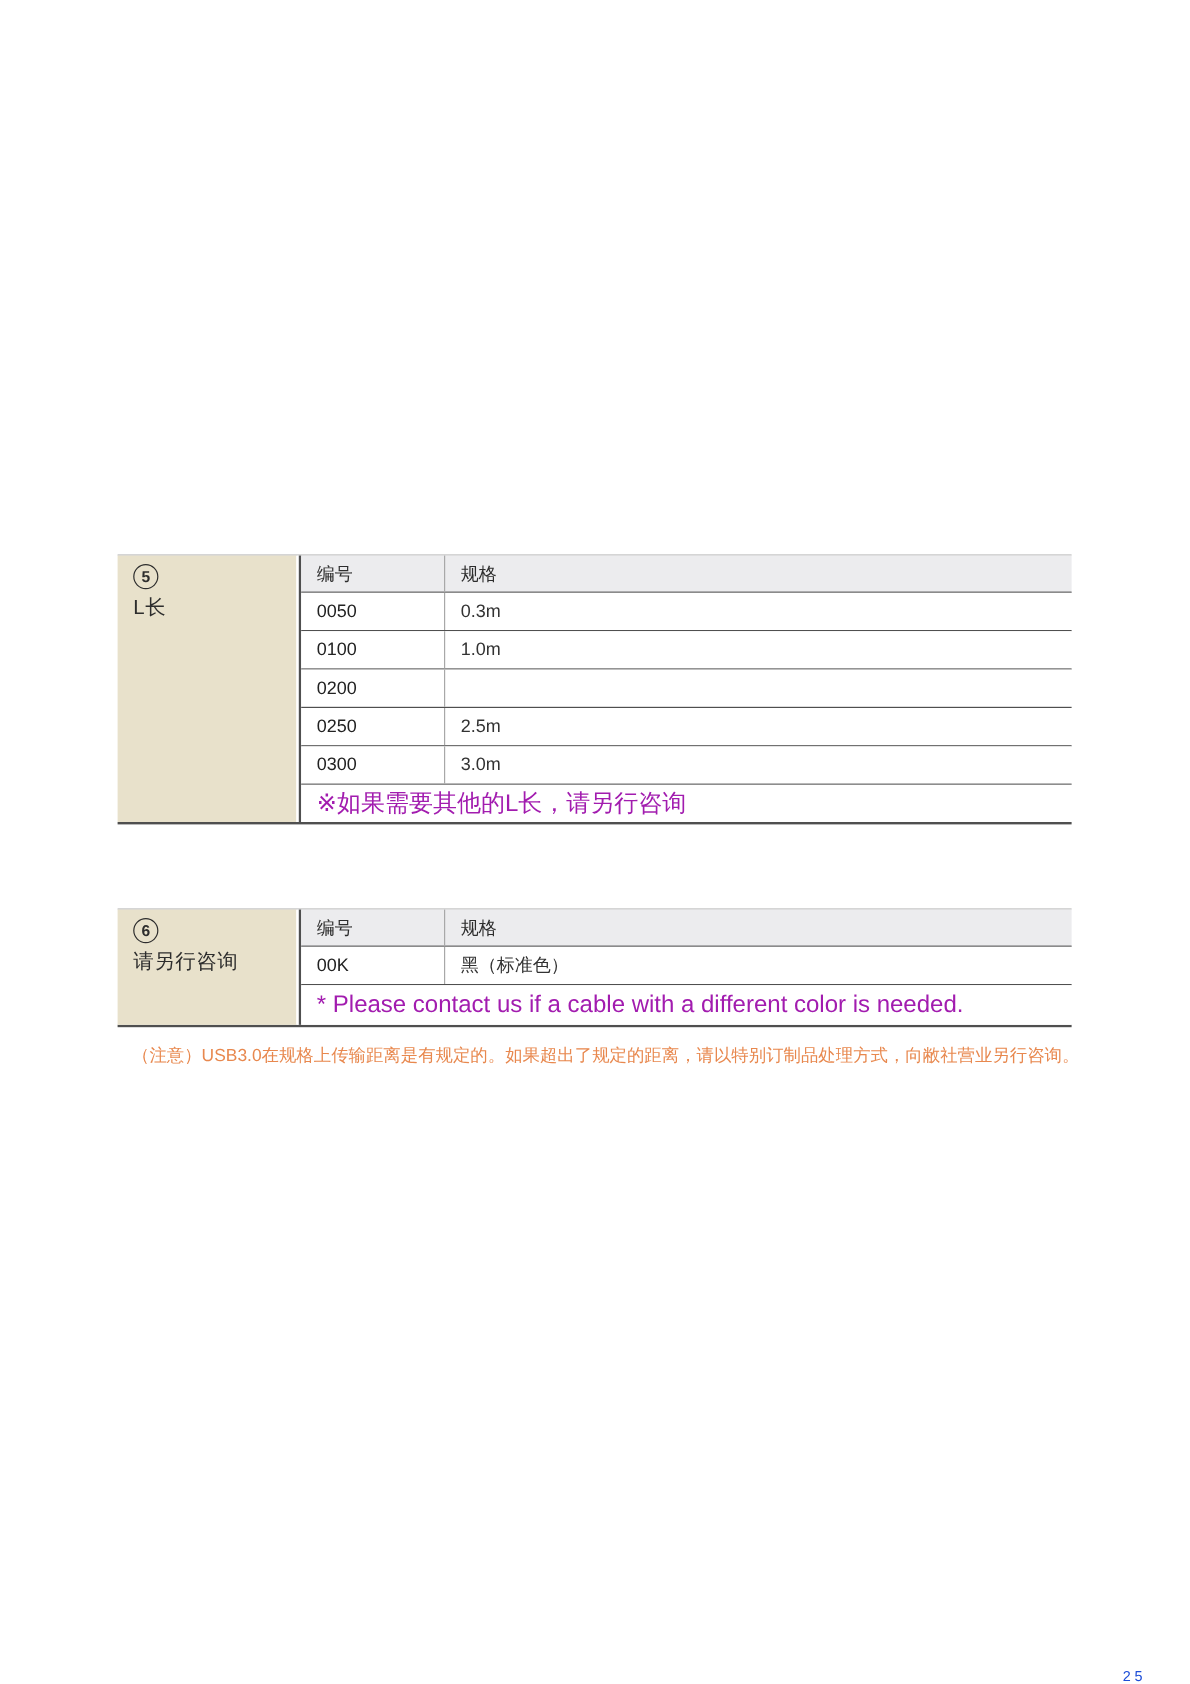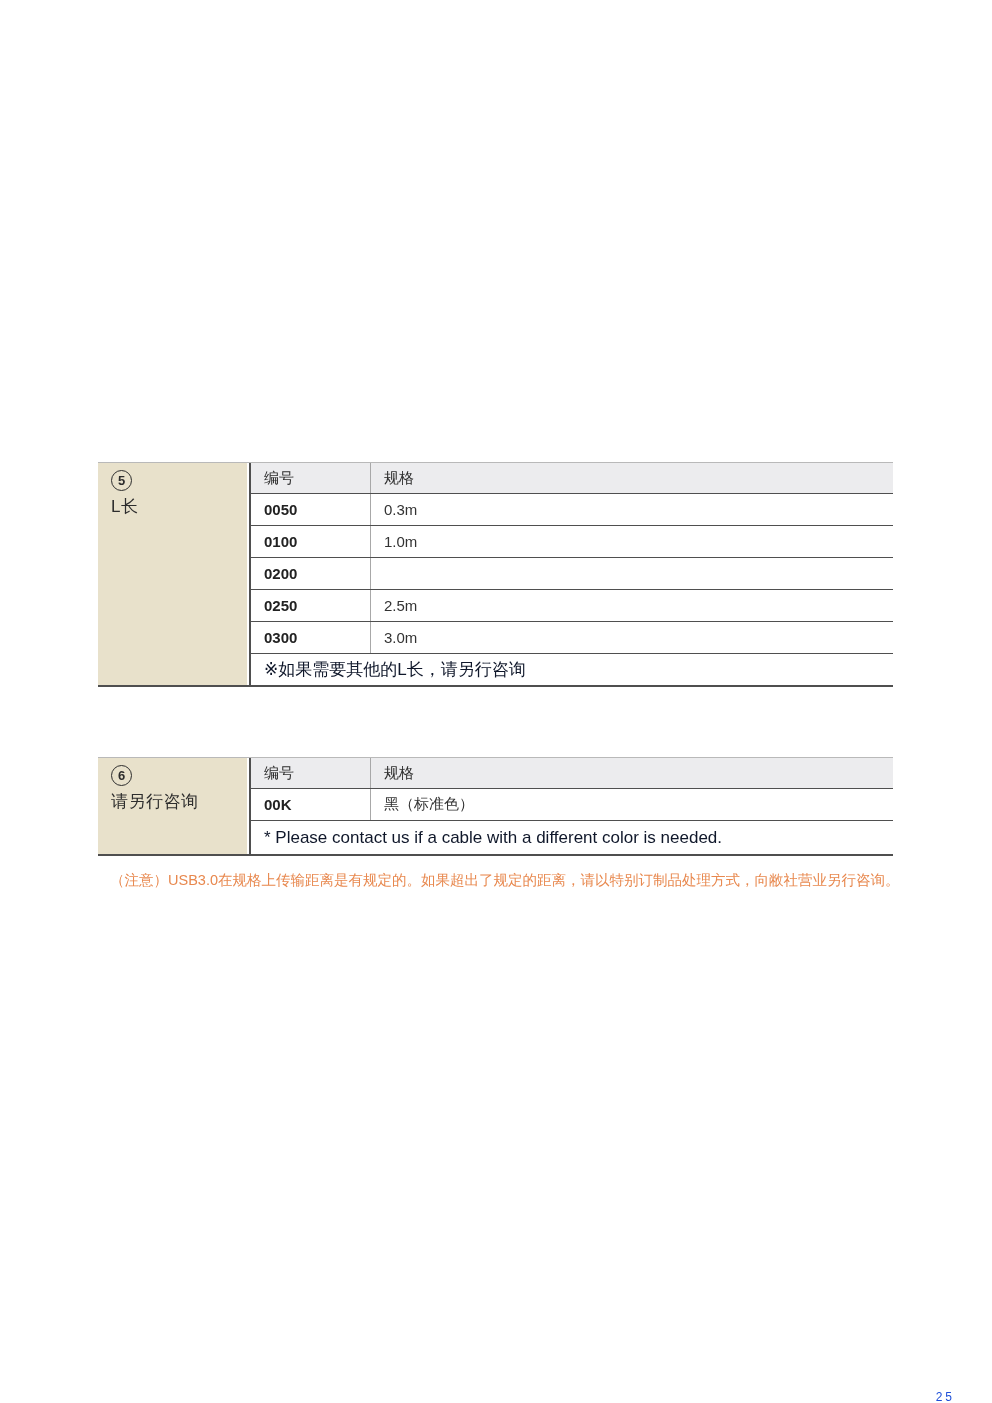--- a/index.html
+++ b/index.html
@@ -81,41 +81,41 @@
   .thead {
     height: 31px;
     background: #ececee;
   }
   .trow { height: 32px; background: #ffffff; }
   .note-row {
     height: 31px;
     background: #ffffff;
     border-bottom: none;
     padding-left: 13px;
-    font-size: 17px;
-    color: #0f172a;
+    font-size: 20px;
+    color: #a21caf;
   }
   .c1 {
     width: 120px;
     flex: 0 0 120px;
     padding-left: 13px;
     box-sizing: border-box;
     border-right: 1px solid #a8a8a8;
     align-self: stretch;
     display: flex;
     align-items: center;
     font-size: 15px;
   }
   .c2 {
     flex: 1;
     padding-left: 13px;
     font-size: 15px;
   }
   .thead .c1, .thead .c2 { font-weight: normal; color: #2d2d2d; }
-  .trow .c1 { font-weight: bold; color: #222222; }
+  .trow .c1 { font-weight: normal; color: #222222; }
   .trow .c2 { color: #333333; }
 
   
   .footnote {
     position: absolute;
     left: 110px;
     top: 870px;
     width: 790px;
     font-size: 14.5px;
     line-height: 21px;

